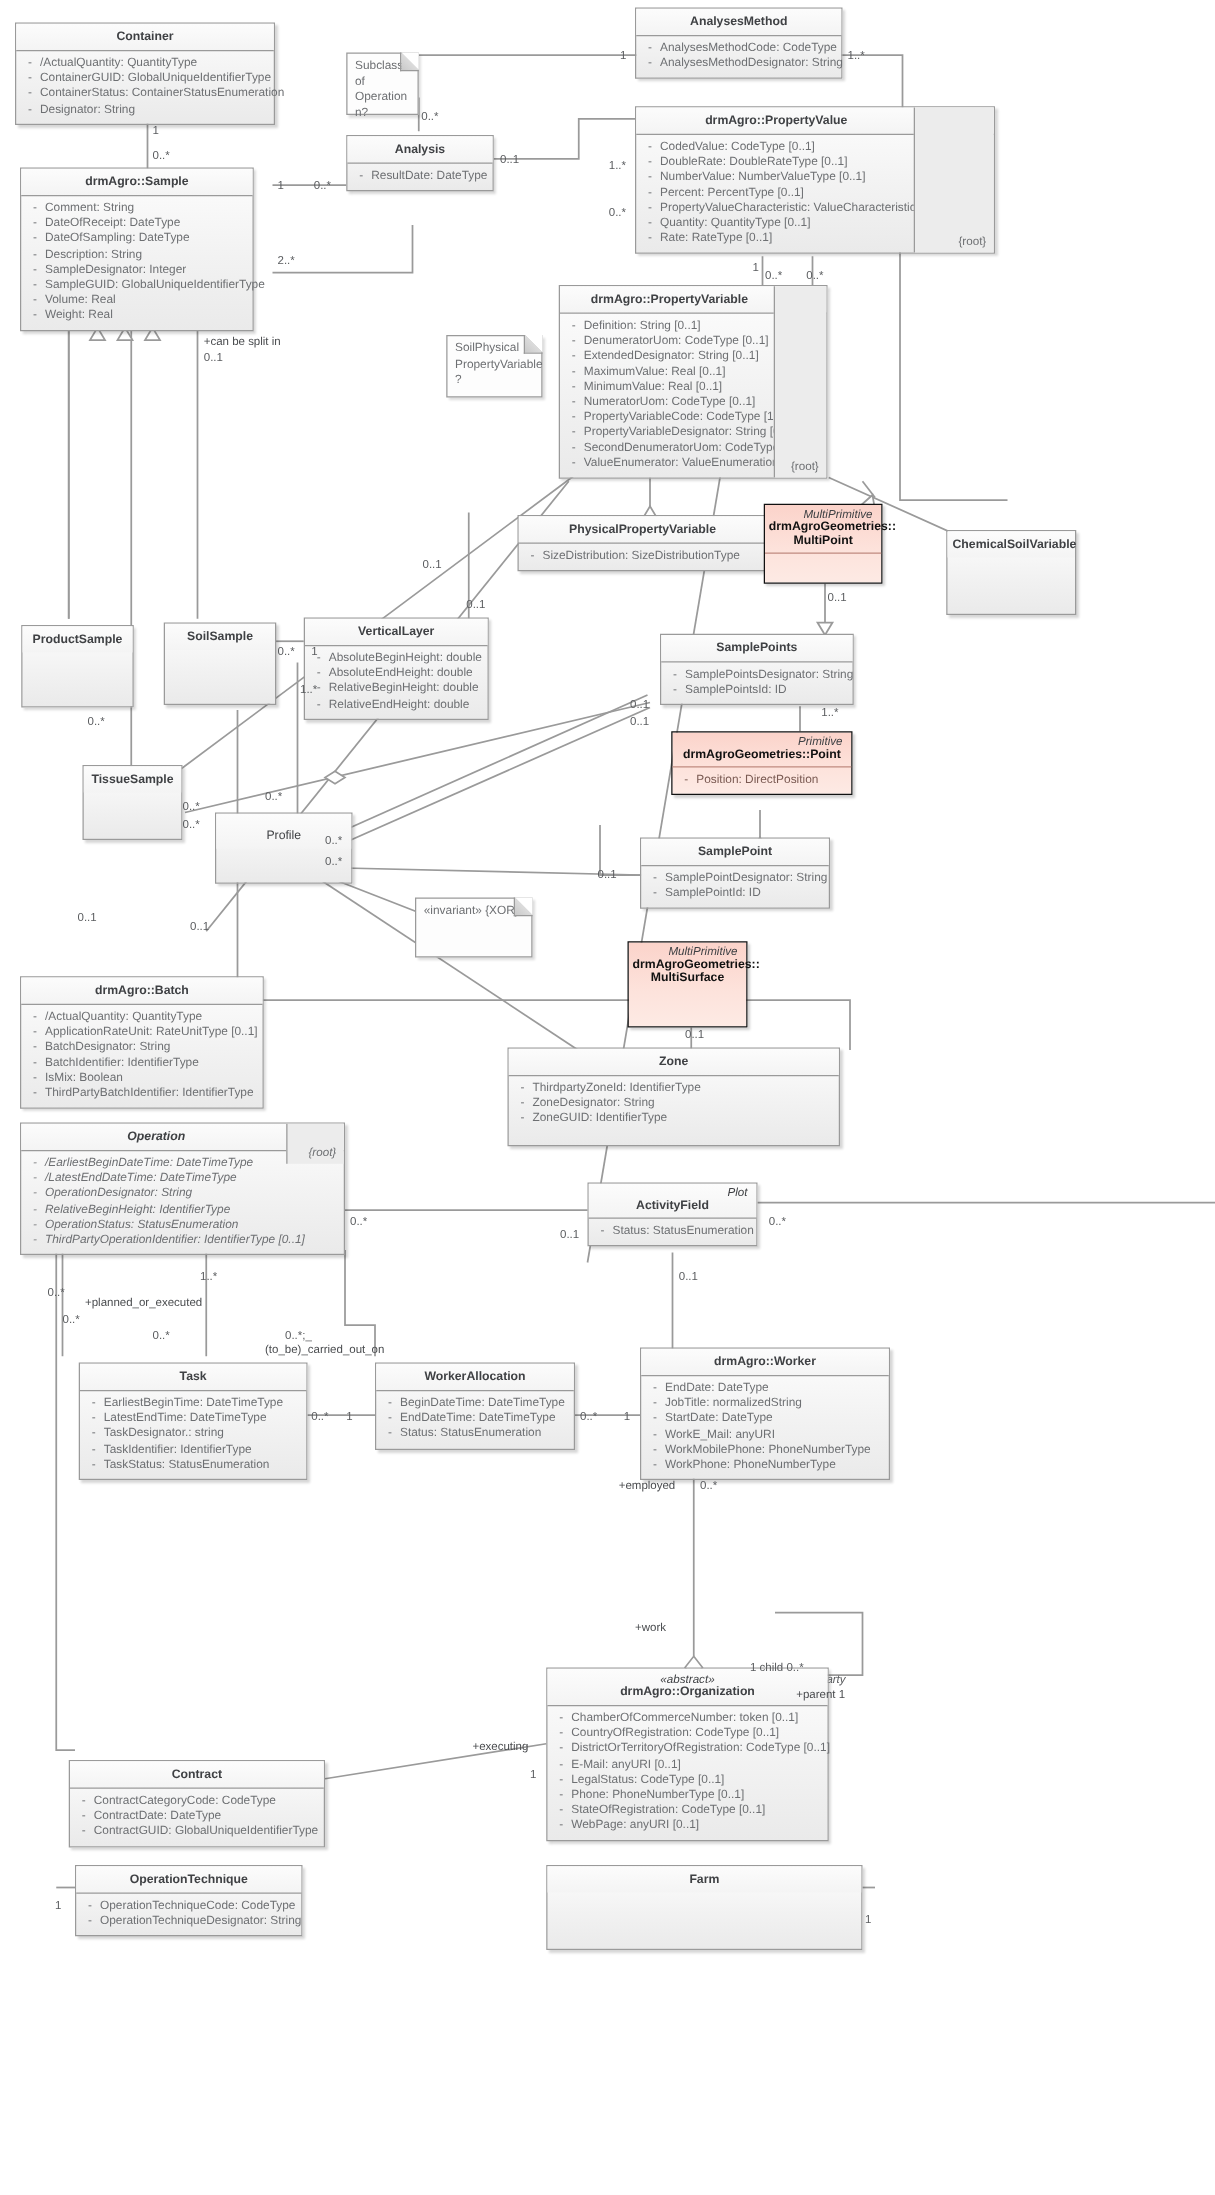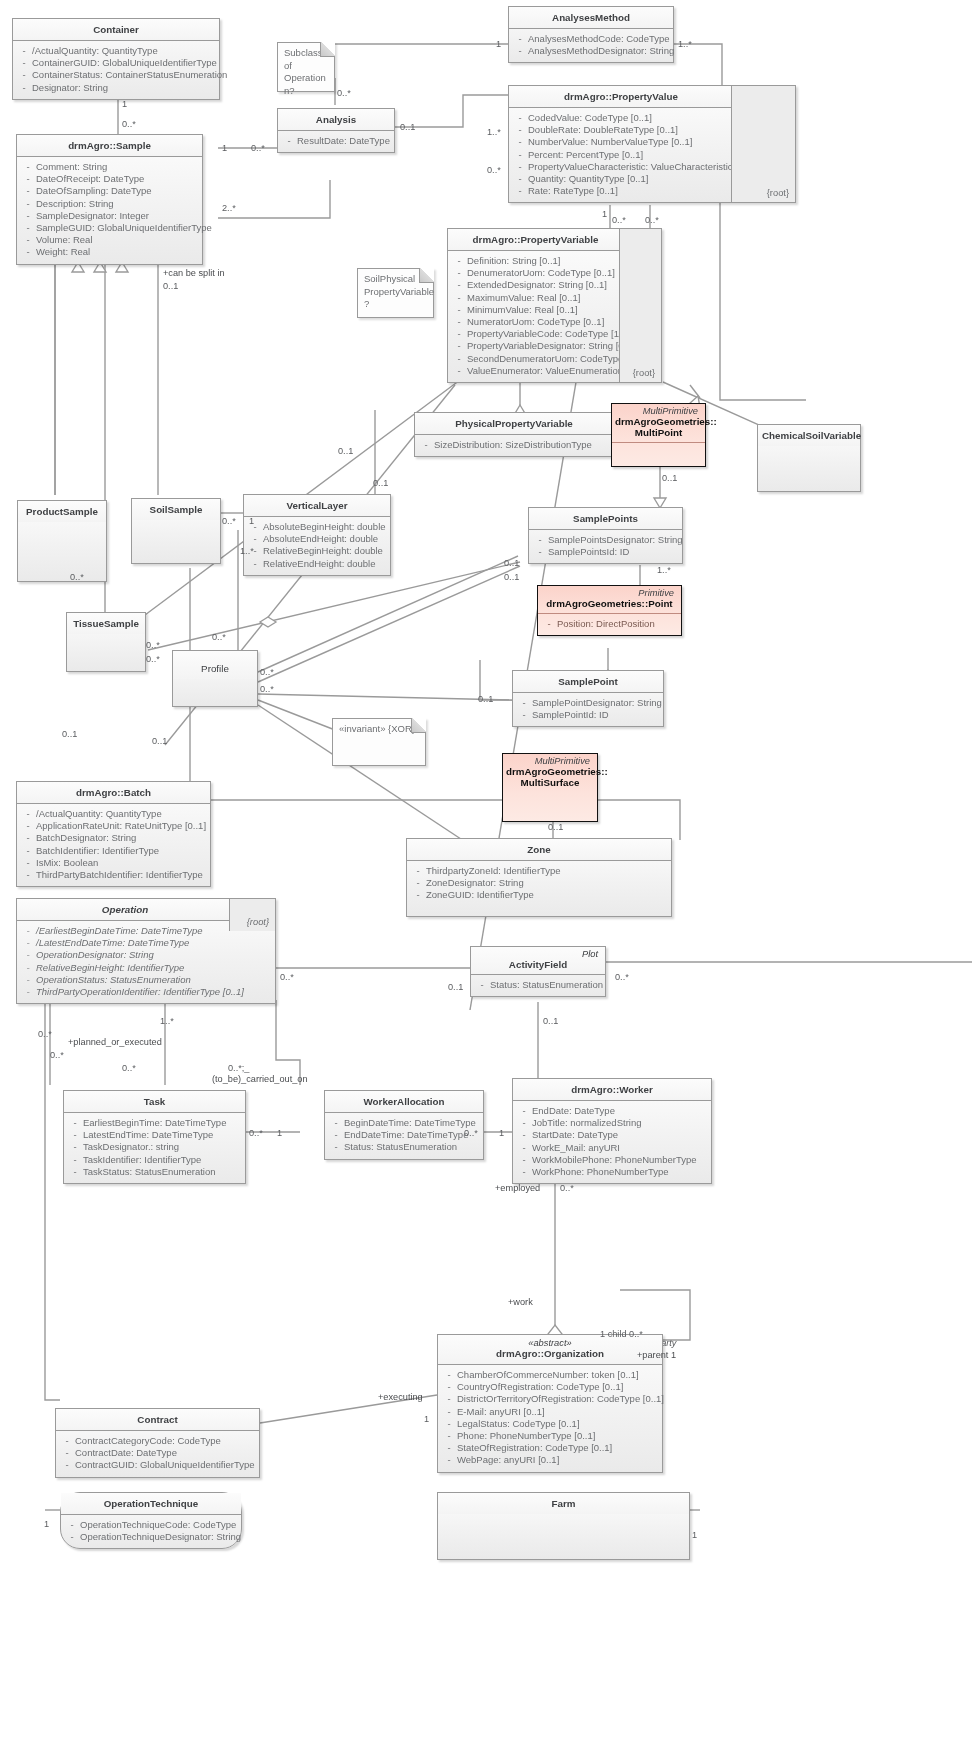--- a/index.html
+++ b/index.html
@@ -430,21 +430,21 @@
       <span class="stereo">MultiPrimitive</span>
       <span>drmAgroGeometries::</span><br>
       <span>MultiPoint</span>
     </div>
   </div>
 
   <div class="cls" style="left:757px;top:424px;width:104px;height:68px;">
     <div class="hdr">ChemicalSoilVariable</div>
   </div>
 
-  <div class="cls" style="left:17px;top:500px;width:90px;height:82px;">
+  <div class="cls" style="left:17px;top:500px;width:90px;height:66px;">
     <div class="hdr">ProductSample</div>
   </div>
 
   <div class="cls" style="left:131px;top:498px;width:90px;height:66px;">
     <div class="hdr">SoilSample</div>
   </div>
 
   <div class="cls sep" style="left:243px;top:494px;width:148px;">
     <div class="hdr">VerticalLayer</div>
     <div class="attrs">
@@ -491,21 +491,21 @@
           <span class="vis">-</span>
           <span class="txt">Position: DirectPosition</span>
         </div>
     </div>
   </div>
 
   <div class="cls" style="left:66px;top:612px;width:80px;height:60px;">
     <div class="hdr">TissueSample</div>
   </div>
 
-  <div class="cls" style="left:172px;top:650px;width:86px;height:57px;">
+  <div class="cls" style="left:172px;top:650px;width:110px;height:57px;">
     <div class="hdr" style="padding-top:12px;font-weight:normal;color:#3f4144;">Profile</div>
   </div>
 
   <div class="cls sep" style="left:512px;top:670px;width:152px;">
     <div class="hdr">SamplePoint</div>
     <div class="attrs">
       <div class="row">
           <span class="vis">-</span>
           <span class="txt">SamplePointDesignator: String</span>
         </div>
@@ -642,21 +642,21 @@
           <span class="vis">-</span>
           <span class="txt">TaskIdentifier: IdentifierType</span>
         </div>
       <div class="row">
           <span class="vis">-</span>
           <span class="txt">TaskStatus: StatusEnumeration</span>
         </div>
     </div>
   </div>
 
-  <div class="cls sep" style="left:300px;top:1090px;width:160px;margin-left:24px;">
+  <div class="cls sep" style="left:300px;top:1090px;width:160px;">
     <div class="hdr">WorkerAllocation</div>
     <div class="attrs">
       <div class="row">
           <span class="vis">-</span>
           <span class="txt">BeginDateTime: DateTimeType</span>
         </div>
       <div class="row">
           <span class="vis">-</span>
           <span class="txt">EndDateTime: DateTimeType</span>
         </div>
@@ -751,21 +751,21 @@
           <span class="vis">-</span>
           <span class="txt">ContractDate: DateType</span>
         </div>
       <div class="row">
           <span class="vis">-</span>
           <span class="txt">ContractGUID: GlobalUniqueIdentifierType</span>
         </div>
     </div>
   </div>
 
-  <div class="cls sep" style="left:60px;top:1492px;width:182px;border-radius:20px;">
+  <div class="cls sep" style="left:60px;top:1492px;width:182px;">
     <div class="hdr">OperationTechnique</div>
     <div class="attrs">
       <div class="row">
           <span class="vis">-</span>
           <span class="txt">OperationTechniqueCode: CodeType</span>
         </div>
       <div class="row">
           <span class="vis">-</span>
           <span class="txt">OperationTechniqueDesignator: String</span>
         </div>

